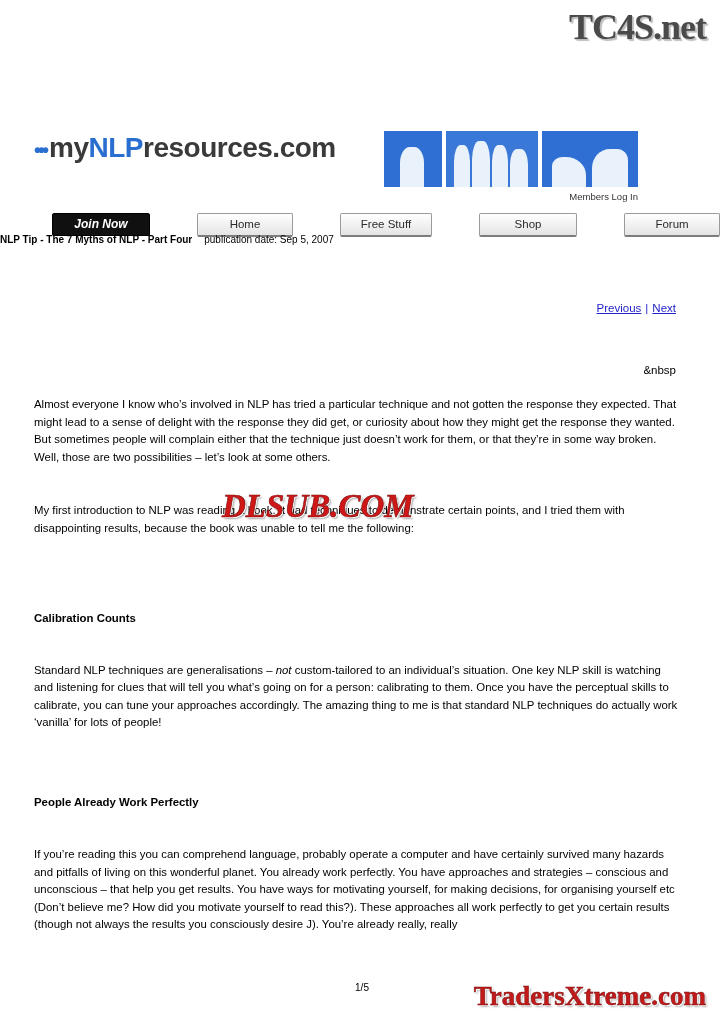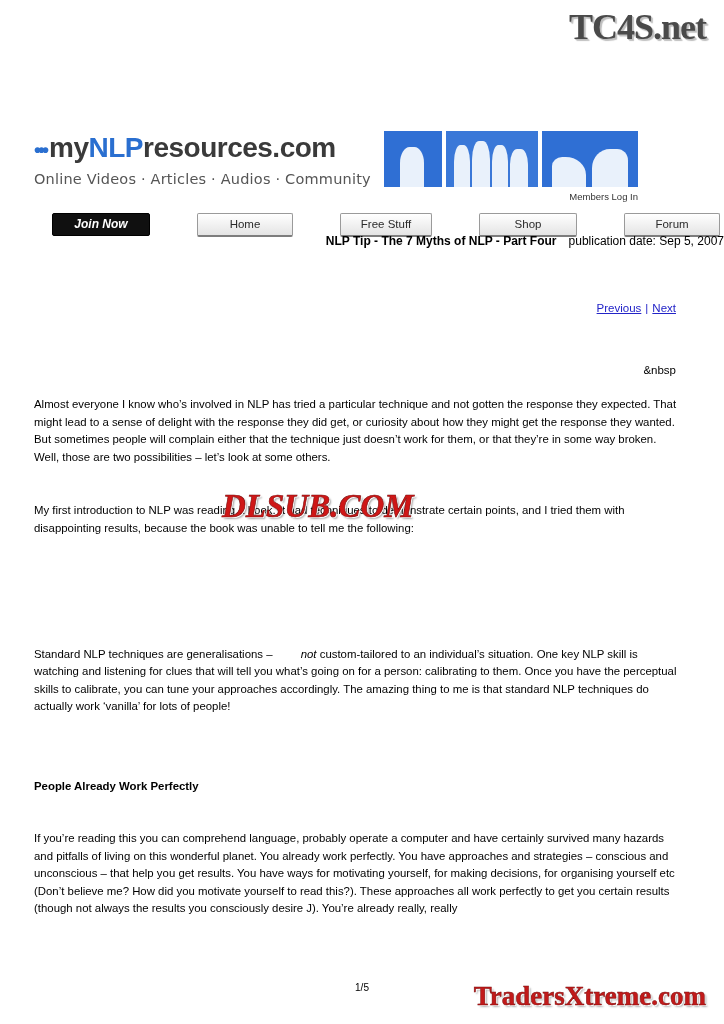--- a/index.html
+++ b/index.html
@@ -141,22 +141,22 @@
   .nav-btn.shop { width: 96px; }
   .nav-btn.forum { width: 94px; }
   .nav-btn.search { width: 96px; }
 
   
   .title-row {
     position: absolute;
     left: 0;
     top: 234px;
     width: 724px;
-    text-align: right;
-    font-size: 12px;
+    text-align: left;
+    font-size: 10px;
   }
   .title-row .doc-title {
     font-weight: bold;
     color: #000;
   }
   .title-row .pubdate {
     font-weight: normal;
     color: #000;
     margin-left: 12px;
   }
@@ -204,21 +204,21 @@
     line-height: 16px;
   }
   .content p {
     margin: 0;
     line-height: 17.6px;
   }
   .gap-44 { height: 44px; }
   .gap-36 { height: 36px; }
   .gap-62 { height: 62px; }
   .gap-72 { height: 72px; }
-  .italic { font-style: italic; margin-left: 25px; }
+  .italic { font-style: italic; }
 
   
   .dlsub {
     position: absolute;
     left: 222px;
     top: 488px;
     font-family: "Liberation Serif", serif;
     font-weight: bold;
     font-style: italic;
     font-size: 33px;
@@ -255,21 +255,20 @@
 <body>
 
 <div class="tc4s-watermark">TC4S.net</div>
 
 <div class="banner">
 
   <div class="logo-block">
     <div class="logo-line1">
       <span class="dots">•••</span><span>my</span><span class="hl">NLP</span><span>resources.com</span>
     </div>
-    <div class="logo-line2">Online Videos · Articles · Audios · Community</div>
   </div>
 
   <div class="banner-imgs">
     <div class="bimg one">
       <div class="silhouette" style="left:16px; top:16px; width:24px; height:40px;"></div>
     </div>
     <div class="bimg two">
       <div class="silhouette" style="left:8px;  top:14px; width:16px; height:42px;"></div>
       <div class="silhouette" style="left:26px; top:10px; width:18px; height:46px;"></div>
       <div class="silhouette" style="left:46px; top:14px; width:16px; height:42px;"></div>
@@ -301,20 +300,21 @@
   <a href="#">Previous</a><span class="bar">|</span><a href="#">Next</a>
 </div>
 <div class="nbsp-line">&amp;nbsp</div>
 
 <div class="content">
   <div class="gap-44"></div>
   <p>Almost everyone I know who’s involved in NLP has tried a particular technique and not gotten the response they expected. That might lead to a sense of delight with the response they did get, or curiosity about how they might get the response they wanted. But sometimes people will complain either that the technique just doesn’t work for them, or that they’re in some way broken. Well, those are two possibilities – let’s look at some others.</p>
   <div class="gap-36"></div>
   <p>My first introduction to NLP was reading a book. It had techniques to demonstrate certain points, and I tried them with disappointing results, because the book was unable to tell me the following:</p>
   <div class="gap-72"></div>
+  <h2>Calibration Counts</h2>
   <div class="gap-36"></div>
   <p><span>Standard NLP techniques are generalisations – </span><span class="italic">not</span><span> custom-tailored to an individual’s situation. One key NLP skill is watching and listening for clues that will tell you what’s going on for a person: calibrating to them. Once you have the perceptual skills to calibrate, you can tune your approaches accordingly. The amazing thing to me is that standard NLP techniques do actually work ‘vanilla’ for lots of people!</span></p>
   <div class="gap-62"></div>
   <h2>People Already Work Perfectly</h2>
   <div class="gap-36"></div>
   <p>If you’re reading this you can comprehend language, probably operate a computer and have certainly survived many hazards and pitfalls of living on this wonderful planet. You already work perfectly. You have approaches and strategies – conscious and unconscious – that help you get results. You have ways for motivating yourself, for making decisions, for organising yourself etc (Don’t believe me? How did you motivate yourself to read this?). These approaches all work perfectly to get you certain results (though not always the results you consciously desire J). You’re already really, really</p>
 </div>
 
 <div class="dlsub">DLSUB.COM</div>
 

